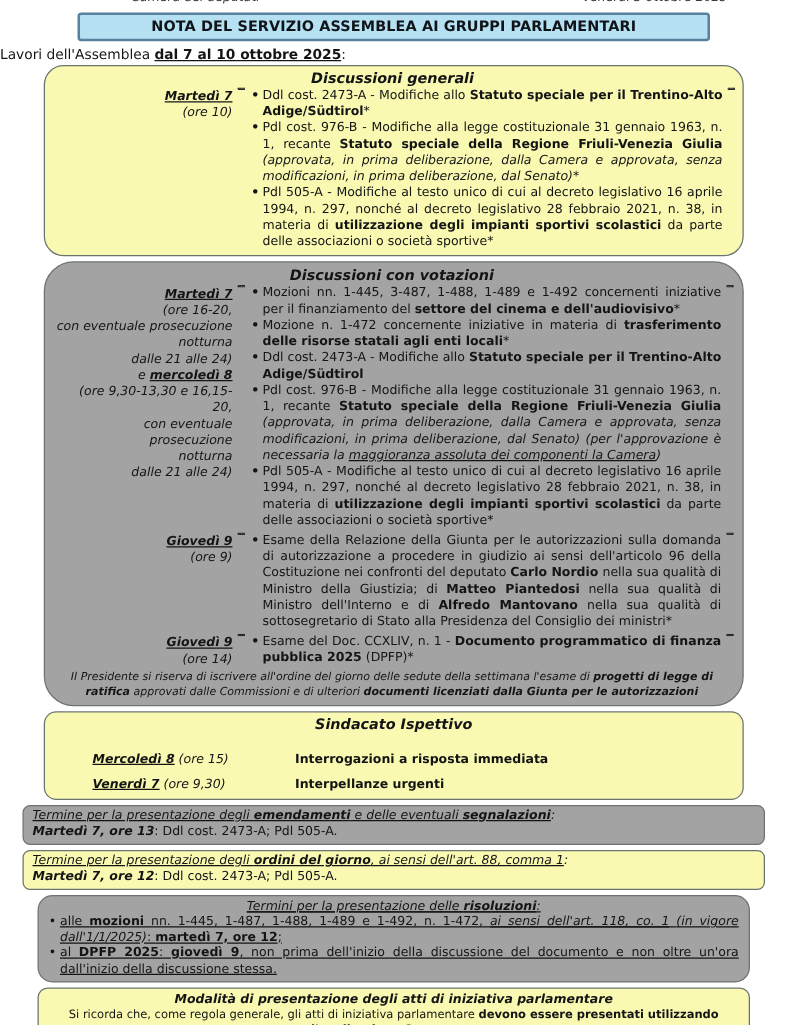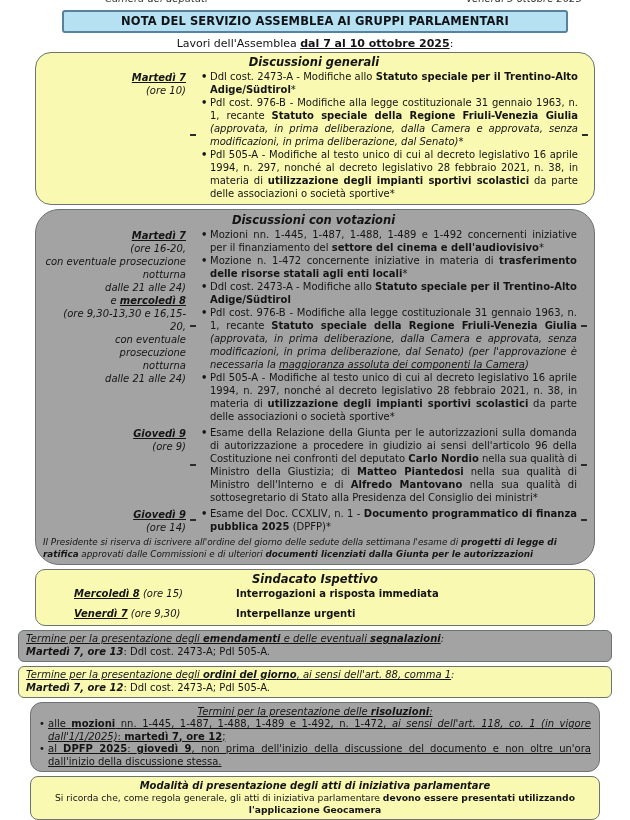--- a/index.html
+++ b/index.html
@@ -16,53 +16,53 @@
   .top-frag { height:8px; overflow:hidden; position:relative; color:#3a3a3a; }
   .top-frag .frag { position:absolute; top:-7px; font-size:10px; font-style:italic; }
   .top-frag .frag.left { left:105px; }
   .top-frag .frag.right { right:48px; }
 
   .header-bar {
     margin:2px 62px 0; background:#b5e1f3; border:2px solid #57819c;
     border-radius:3px; text-align:center; font-weight:700; font-size:11.5px;
     padding:2px 0 3px; color:#101418; letter-spacing:.1px;
   }
-  .intro { text-align:center; font-size:11px; margin:4px 0 2px; }
+  .intro { font-size:11px; margin:4px 0 2px; }
 
   .box { border:1.2px solid #6b7470; }
   .yellow { background:#f9f9b2; }
   .cyan   { background:#a3a3a3; }
 
   .box-generali   { margin:2px 35px 0; border-radius:16px; padding:2px 6px 4px 4px; }
   .box-votazioni  { margin:4px 35px 0; border-radius:24px; padding:3px 7px 2px 4px; }
   .box-sindacato  { margin:4px 35px 0; border-radius:10px; padding:2px 8px 5px; }
   .strip          { margin:4px 18px 0; border-radius:6px;  padding:2px 7px 3px; line-height:12.5px; }
   .box-risoluzioni{ margin:4px 30px 0; border-radius:12px; padding:2px 8px 3px;text-decoration:underline; }
   .strip-modalita { margin:4px 30px 0; border-radius:8px;  padding:2px 10px 3px; text-align:center; }
 
   .box-title { text-align:center; font-weight:700; font-style:italic; font-size:11.5px; line-height:15px; }
 
   .group { display:flex; align-items:flex-start; margin-bottom:3px; }
   .group:last-of-type { margin-bottom:0; }
   .g-label { width:150px; flex-shrink:0; text-align:right; padding:1px 4px 0 0;
              font-size:10px; line-height:13px; }
   .g-label .b { text-decoration:underline; font-style:italic; }
   .g-label div { font-style:italic; }
-  .items-wrap { flex:1; display:flex; align-items:center; }
+  .items-wrap { flex:1; display:flex; align-items:flex-start; }
   .paren { width:6px; flex-shrink:0; }
   .paren.l { border:1.4px solid #2a2a2a; border-right:none; border-radius:7px 0 0 7px; margin-right:4px; }
   .paren.r { border:1.4px solid #2a2a2a; border-left:none;  border-radius:0 7px 7px 0; margin-left:4px; }
   .items { flex:1; }
   .item { position:relative; padding-left:10px; text-align:justify; line-height:13px; }
   .item::before { content:"•"; position:absolute; left:1px; top:0; font-weight:700; }
 
-  .vot-footer { font-size:8.8px; font-style:italic; text-align:left;
+  .vot-footer { font-size:8.8px; font-style:italic; text-align:center;
                 line-height:11.5px; margin:3px 3px 2px; }
 
-  .sind-row { display:flex; margin-top:0; line-height:13px; }
+  .sind-row { display:flex; margin-top:14px; line-height:13px; }
   .sind-row.second { margin-top:7px; }
   .sind-label { width:160px; flex-shrink:0; padding-left:30px; }
   .sind-label .b { text-decoration:underline; font-style:italic; }
   .sind-text { font-weight:700;padding-left:32px; }
 
   .ritem { position:relative; padding-left:9px; text-align:justify; line-height:12.5px; }
   .ritem::before { content:"•"; position:absolute; left:0; top:0; }
   .r-title { text-align:center; line-height:13px; }
 
   .mod-line1 { font-weight:700; font-style:italic; font-size:10px; line-height:13px; }
@@ -115,21 +115,21 @@
         <div><span class="i">(ore 9,30-13,30 e 16,15-</span></div>
         <div><span class="i">20,</span></div>
         <div><span class="i">con eventuale</span></div>
         <div><span class="i">prosecuzione</span></div>
         <div><span class="i">notturna</span></div>
         <div><span class="i">dalle 21 alle 24)</span></div>
       </div>
     <div class="items-wrap">
       <div class="paren l"></div>
       <div class="items">
-        <div class="item"><span>Mozioni nn. 1-445, 1-487, 1-488, 1-489 e 1-492 concernenti iniziative per il finanziamento del </span><span class="b">settore del cinema e dell'audiovisivo</span><span>*</span></div>
+        <div class="item"><span>Mozioni nn. 1-445, 3-487, 1-488, 1-489 e 1-492 concernenti iniziative per il finanziamento del </span><span class="b">settore del cinema e dell'audiovisivo</span><span>*</span></div>
         <div class="item"><span>Mozione n. 1-472 concernente iniziative in materia di </span><span class="b">trasferimento delle risorse statali agli enti locali</span><span>*</span></div>
         <div class="item"><span>Ddl cost. 2473-A - Modifiche allo </span><span class="b">Statuto speciale per il Trentino-Alto Adige/Südtirol</span></div>
         <div class="item"><span>Pdl cost. 976-B - Modifiche alla legge costituzionale 31 gennaio 1963, n. 1, recante </span><span class="b">Statuto speciale della Regione Friuli-Venezia Giulia </span><span class="i">(approvata, in prima deliberazione, dalla Camera e approvata, senza modificazioni, in prima deliberazione, dal Senato) (per l'approvazione è necessaria la </span><span class="i u">maggioranza assoluta dei componenti la Camera</span><span class="i">)</span></div>
         <div class="item"><span>Pdl 505-A - Modifiche al testo unico di cui al decreto legislativo 16 aprile 1994, n. 297, nonché al decreto legislativo 28 febbraio 2021, n. 38, in materia di </span><span class="b">utilizzazione degli impianti sportivi scolastici</span><span> da parte delle associazioni o società sportive*</span></div>
       </div>
       <div class="paren r"></div>
     </div>
   </div>
 
   <div class="group">

